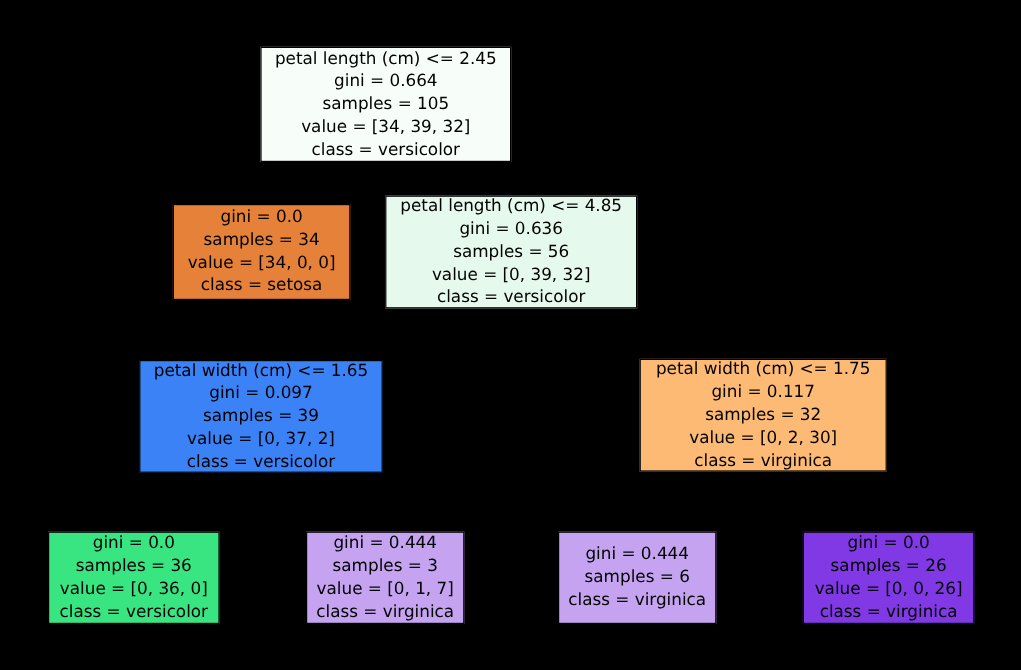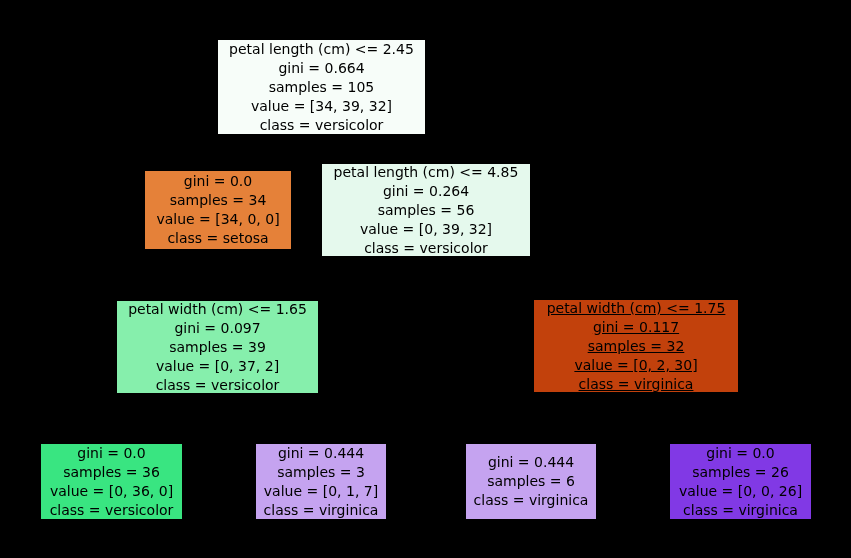--- a/index.html
+++ b/index.html
@@ -58,35 +58,35 @@
 
   <div class="tree-node n1" style="background-color: rgb(229, 129, 57);">
     <div>gini = 0.0</div>
     <div>samples = 34</div>
     <div>value = [34, 0, 0]</div>
     <div>class = setosa</div>
   </div>
 
   <div class="tree-node n2" style="background-color: rgb(229, 249, 237);">
     <div>petal length (cm) &lt;= 4.85</div>
-    <div>gini = 0.264</div>
+    <div>gini = 0.636</div>
     <div>samples = 56</div>
     <div>value = [0, 39, 32]</div>
     <div>class = versicolor</div>
   </div>
 
-  <div class="tree-node n3" style="background-color: #86efac;">
+  <div class="tree-node n3" style="background-color: #3b82f6;">
     <div>petal width (cm) &lt;= 1.65</div>
     <div>gini = 0.097</div>
     <div>samples = 39</div>
     <div>value = [0, 37, 2]</div>
     <div>class = versicolor</div>
   </div>
 
-  <div class="tree-node n4" style="background-color: #c2410c; text-decoration: underline;">
+  <div class="tree-node n4" style="background-color: #fdba74;">
     <div>petal width (cm) &lt;= 1.75</div>
     <div>gini = 0.117</div>
     <div>samples = 32</div>
     <div>value = [0, 2, 30]</div>
     <div>class = virginica</div>
   </div>
 
   <div class="tree-node n5" style="background-color: rgb(57, 229, 129);">
     <div>gini = 0.0</div>
     <div>samples = 36</div>

